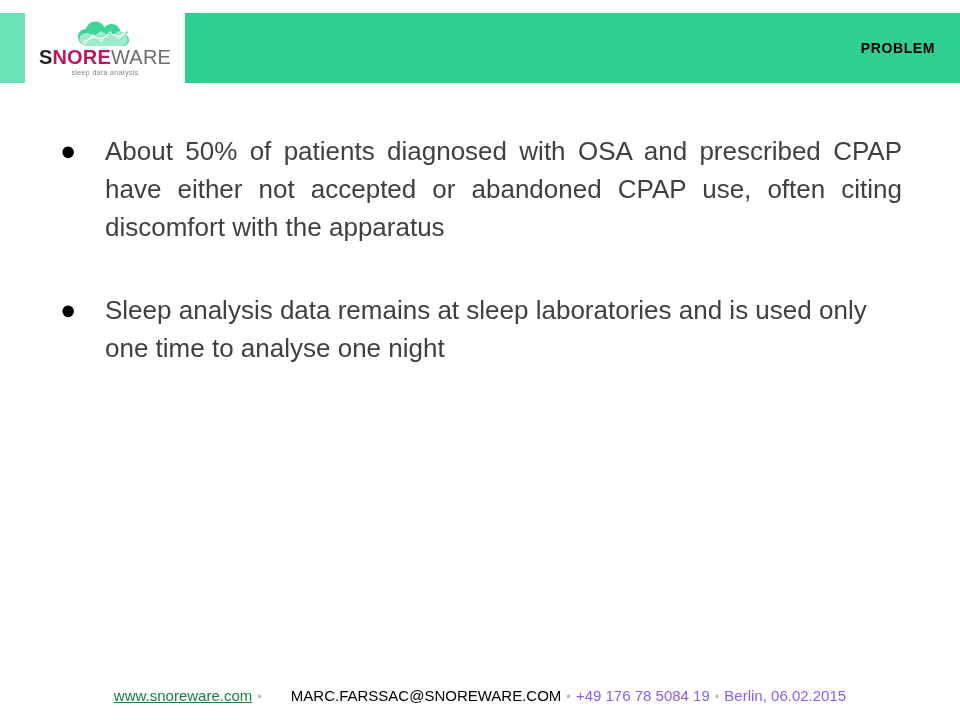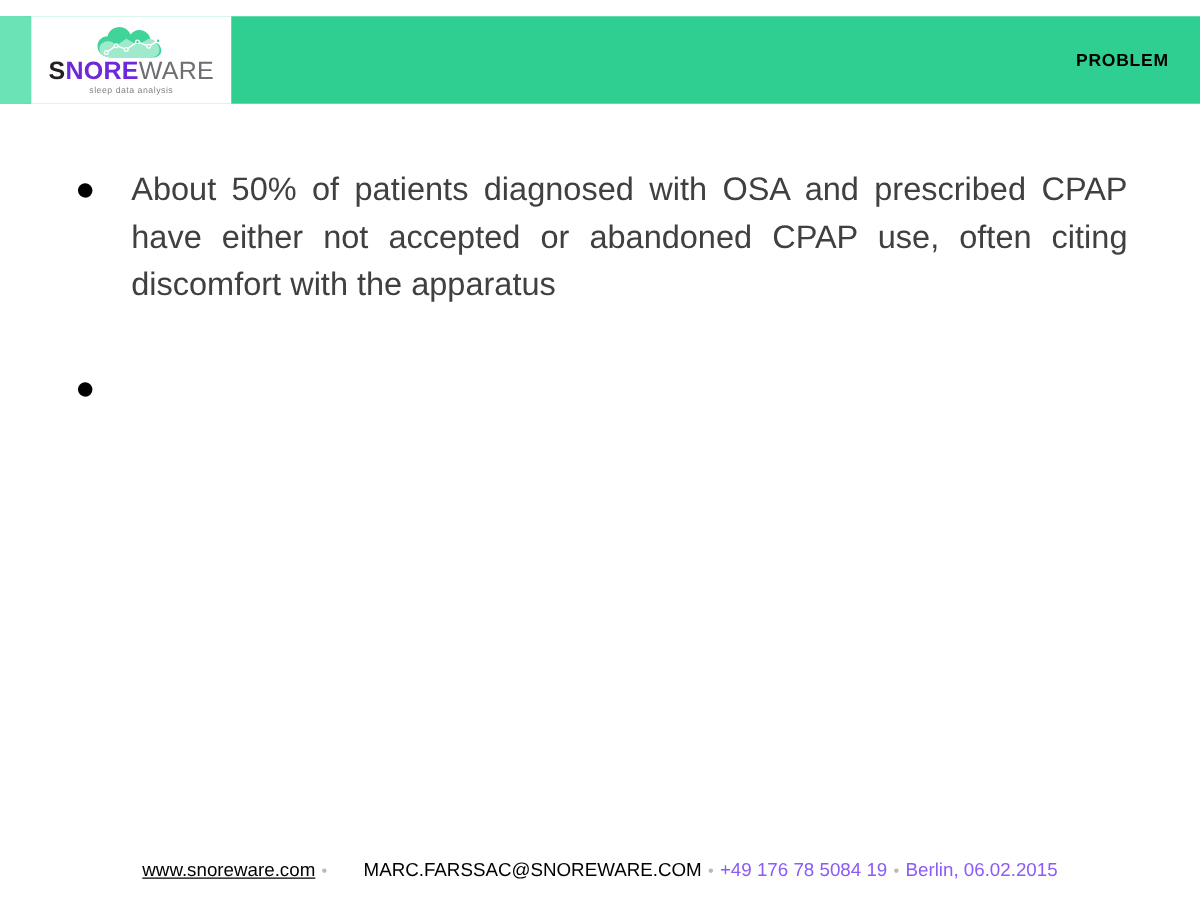--- a/index.html
+++ b/index.html
@@ -56,21 +56,21 @@
     font-size: 20px;
     letter-spacing: 0.2px;
     line-height: 1;
     white-space: nowrap;
   }
   .wm-s {
     color: #231f20;
     font-weight: bold;
   }
   .wm-nore {
-    color: #6d28d9;
+    color: #be185d;
     font-weight: bold;
   }
   .wm-ware {
     color: #6d6e71;
     font-weight: normal;
   }
   .logo-tagline {
     font-size: 7px;
     color: #808285;
     letter-spacing: 0.4px;
@@ -130,21 +130,21 @@
     position: absolute;
     left: 0;
     bottom: 14px;
     width: 960px;
     text-align: center;
     font-size: 15px;
     line-height: 18px;
     white-space: nowrap;
   }
   .footer-link {
-    color: #000000;
+    color: #15803d;
     text-decoration: underline;
   }
   .footer-sep {
     color: #b9b9b9;
     padding: 0 5px;
     font-size: 13px;
   }
   .footer-email {
     color: #000000;
     margin-left: 24px;
@@ -181,17 +181,18 @@
 
 <div class="content">
 
   <div class="bullet-row">
     <span class="bullet-marker">●</span>
     <span class="bullet-text">About 50% of patients diagnosed with OSA and prescribed CPAP have either not accepted or abandoned CPAP use, often citing discomfort with the apparatus</span>
   </div>
 
   <div class="bullet-row">
     <span class="bullet-marker">●</span>
+    <span class="bullet-text no-justify">Sleep analysis data remains at sleep laboratories and is used only one time to analyse one night</span>
   </div>
 
 </div>
 
 <div class="footer"><a class="footer-link" href="#">www.snoreware.com</a><span class="footer-sep">•</span><span class="footer-email">MARC.FARSSAC@SNOREWARE.COM</span><span class="footer-sep">•</span><span class="footer-muted">+49 176 78 5084 19</span><span class="footer-sep">•</span><span class="footer-muted">Berlin, 06.02.2015</span></div>
 
 </body></html>

